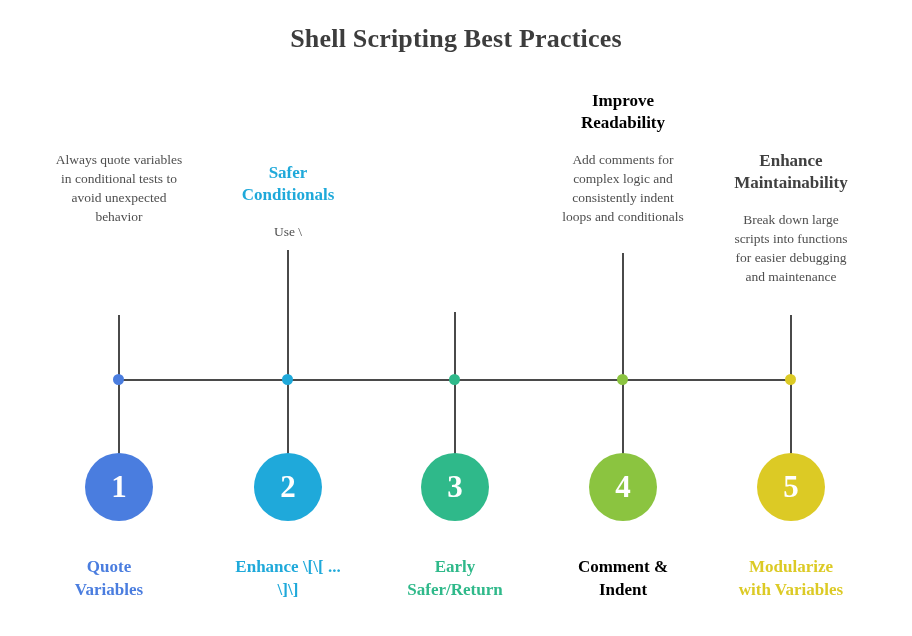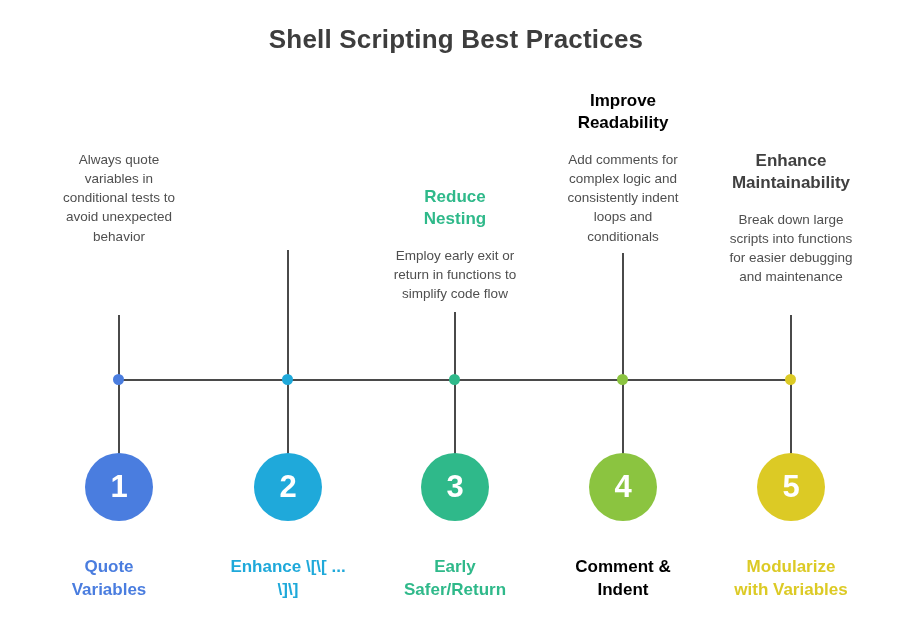--- a/index.html
+++ b/index.html
@@ -1,17 +1,17 @@
 <!DOCTYPE html>
 <html><head>
 <meta charset="utf-8">
 <style>
   html,body{margin:0;padding:0;}
   body{font-family:"Liberation Sans","DejaVu Sans",sans-serif;background:#ffffff;}
-  .canvas{position:relative;width:912px;height:636px;background:#ffffff;overflow:hidden;}
+  .canvas{position:relative;width:912px;height:636px;background:#ffffff;overflow:hidden;font-family:Liberation Serif, serif;}
   .title{position:absolute;left:0;top:24px;width:100%;text-align:center;font-size:26px;font-weight:bold;color:#3d3d3d;letter-spacing:0.2px;}
   .col-text{position:absolute;width:170px;text-align:center;}
   .heading{font-weight:bold;font-size:17px;line-height:1.32;margin:0 auto 15px;}
   .desc{font-size:13.5px;line-height:1.42;color:#4f4f4f;margin:0 auto;}
   #colt0{left:34px;top:150px;}
   #colt1{left:203px;top:162px;}
   #colt2{left:370px;top:186px;}
   #colt3{left:538px;top:90px;}
   #colt4{left:706px;top:150px;}
   #h0{width:140px;}
@@ -58,23 +58,23 @@
 </head>
 <body>
 
 <div class="canvas">
 
   <div class="title">Shell Scripting Best Practices</div>
 
   <div class="col-text" id="colt0">
     <div class="desc" id="d0">Always quote variables in conditional tests to avoid unexpected behavior</div>
   </div>
-  <div class="col-text" id="colt2">
-    <div class="heading" id="h2" style="color: rgb(47, 185, 138);">Reduce Nesting</div>
-    <div class="desc" id="d2">Employ early exit or return in functions to simplify code flow</div>
+  <div class="col-text" id="colt1">
+    <div class="heading" id="h1" style="color: rgb(31, 169, 218);">Safer Conditionals</div>
+    <div class="desc" id="d1">Use \</div>
   </div>
   <div class="col-text" id="colt3">
     <div class="heading" id="h3" style="color: #000000;">Improve Readability</div>
     <div class="desc" id="d3">Add comments for complex logic and consistently indent loops and conditionals</div>
   </div>
   <div class="col-text" id="colt4">
     <div class="heading" id="h4" style="color: #404040; text-align: center;">Enhance Maintainability</div>
     <div class="desc" id="d4">Break down large scripts into functions for easier debugging and maintenance</div>
   </div>
 

